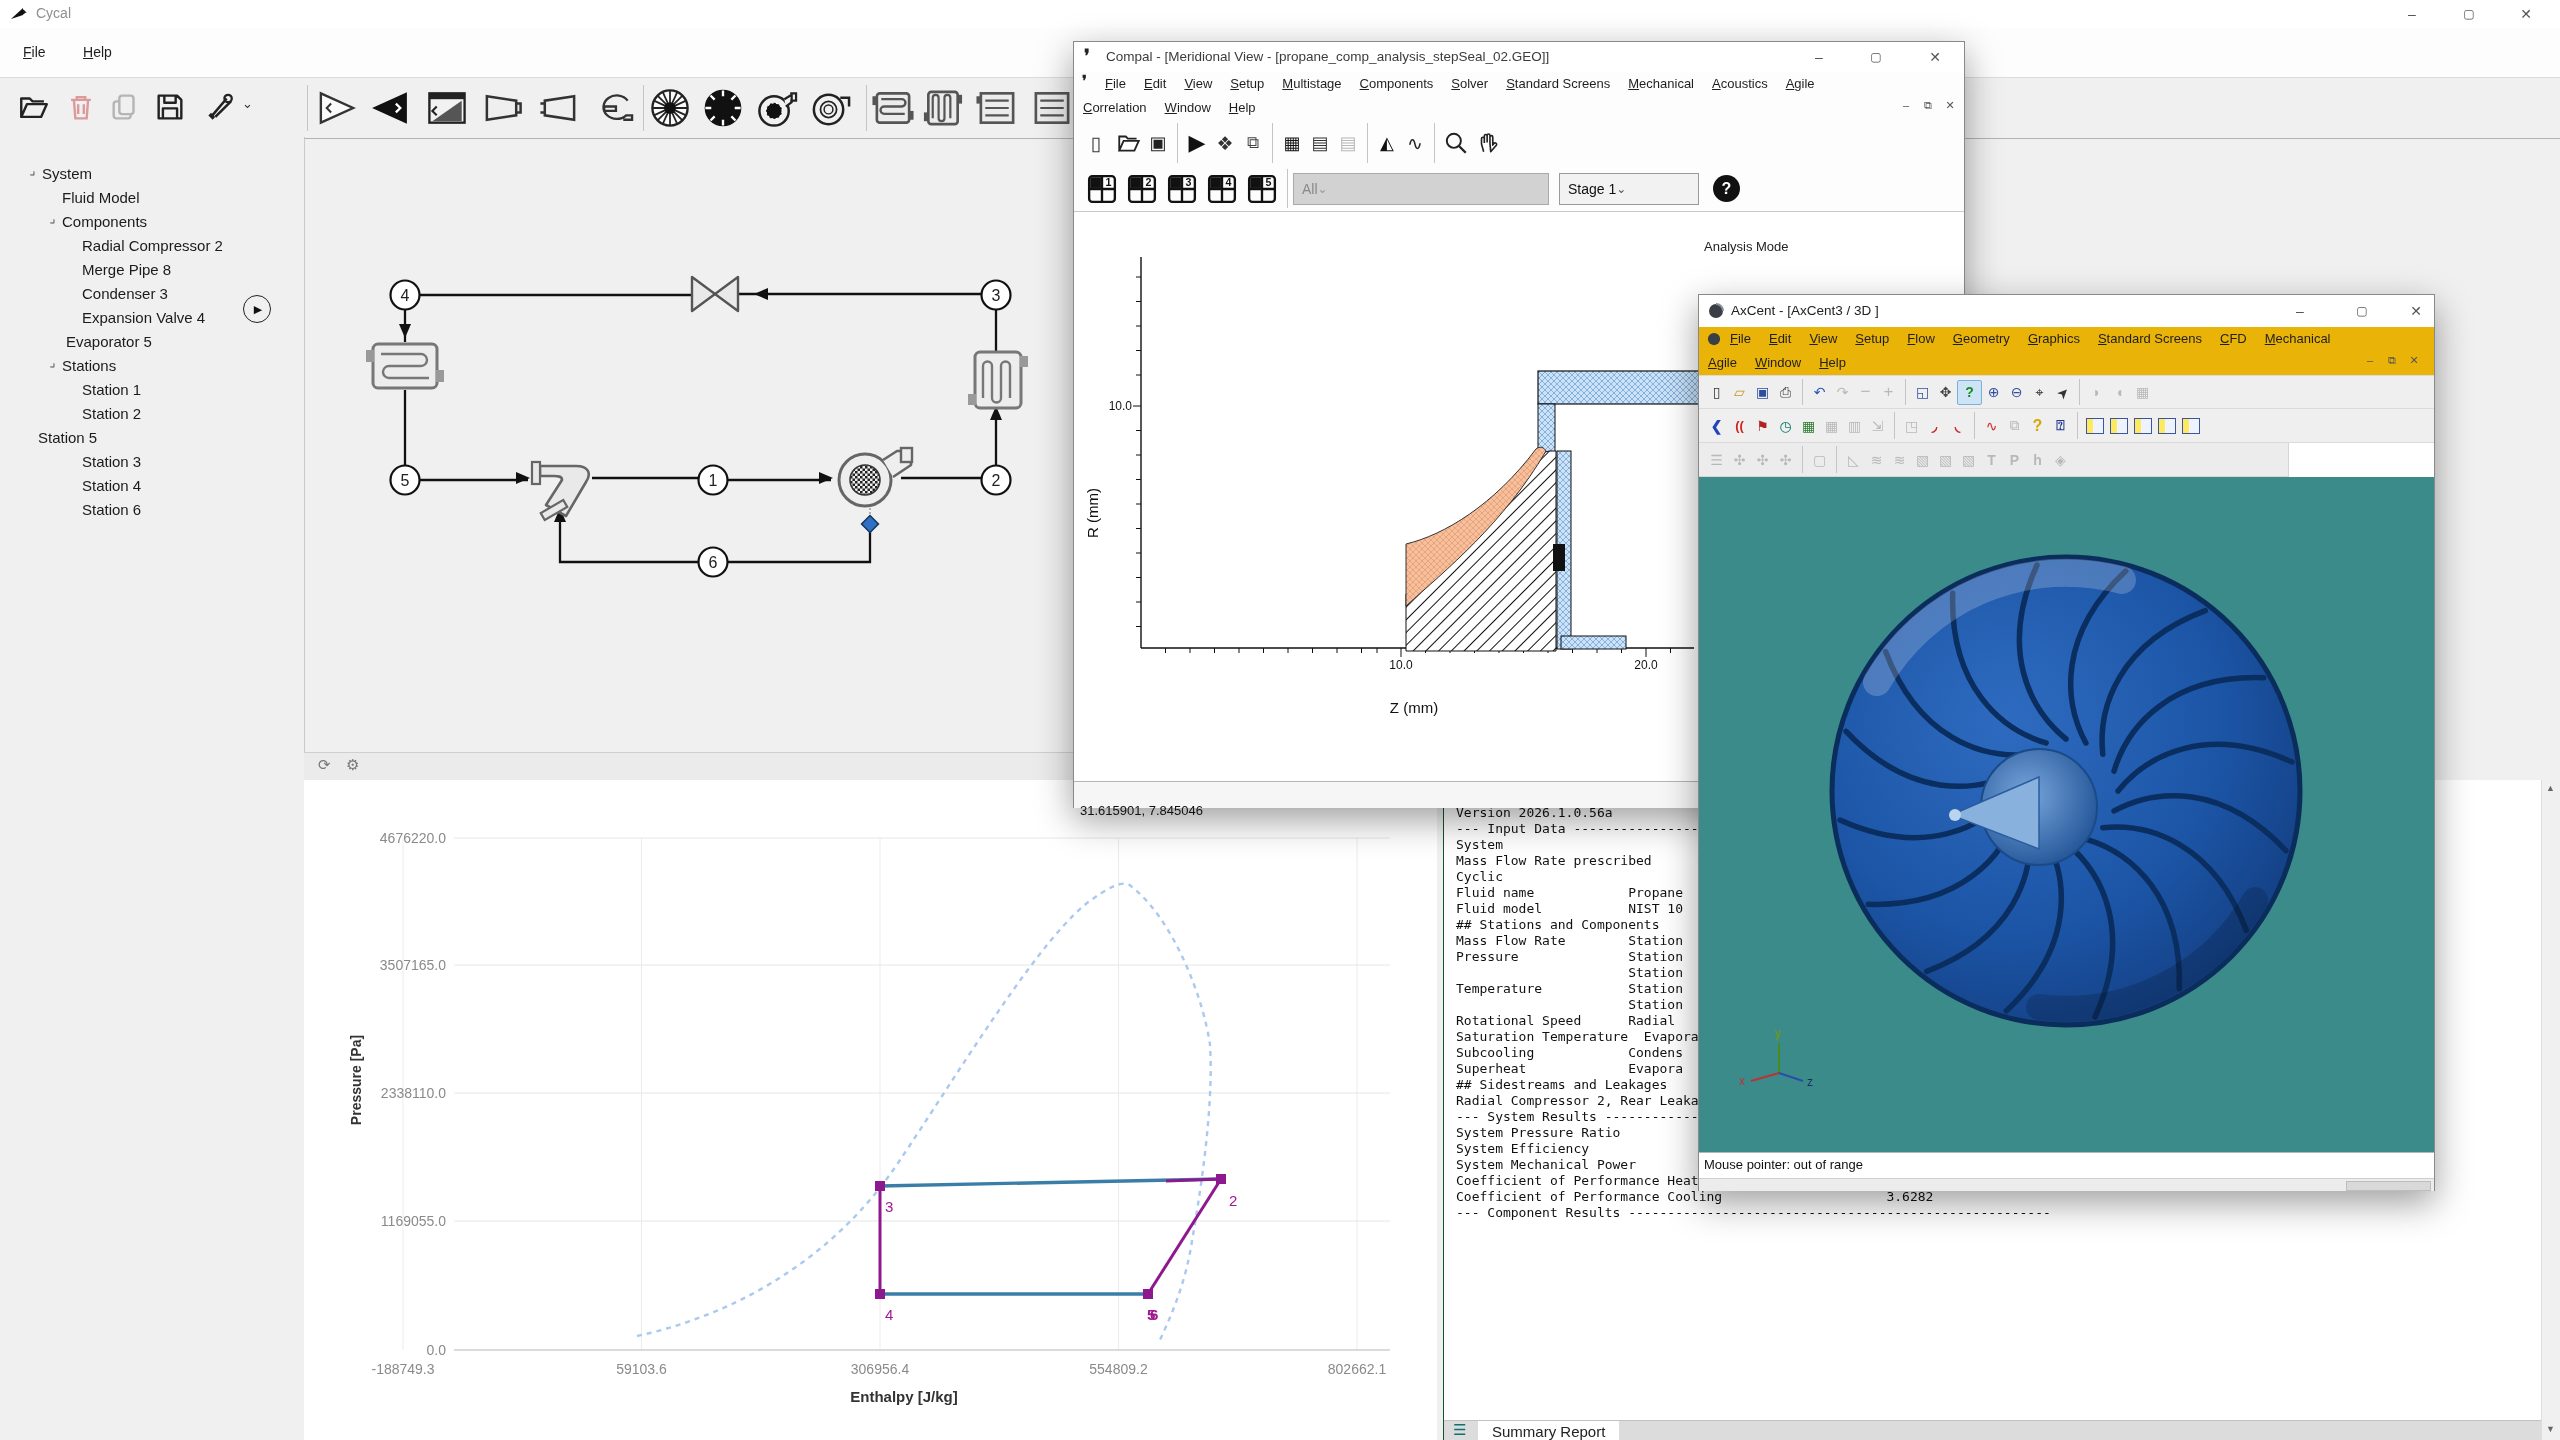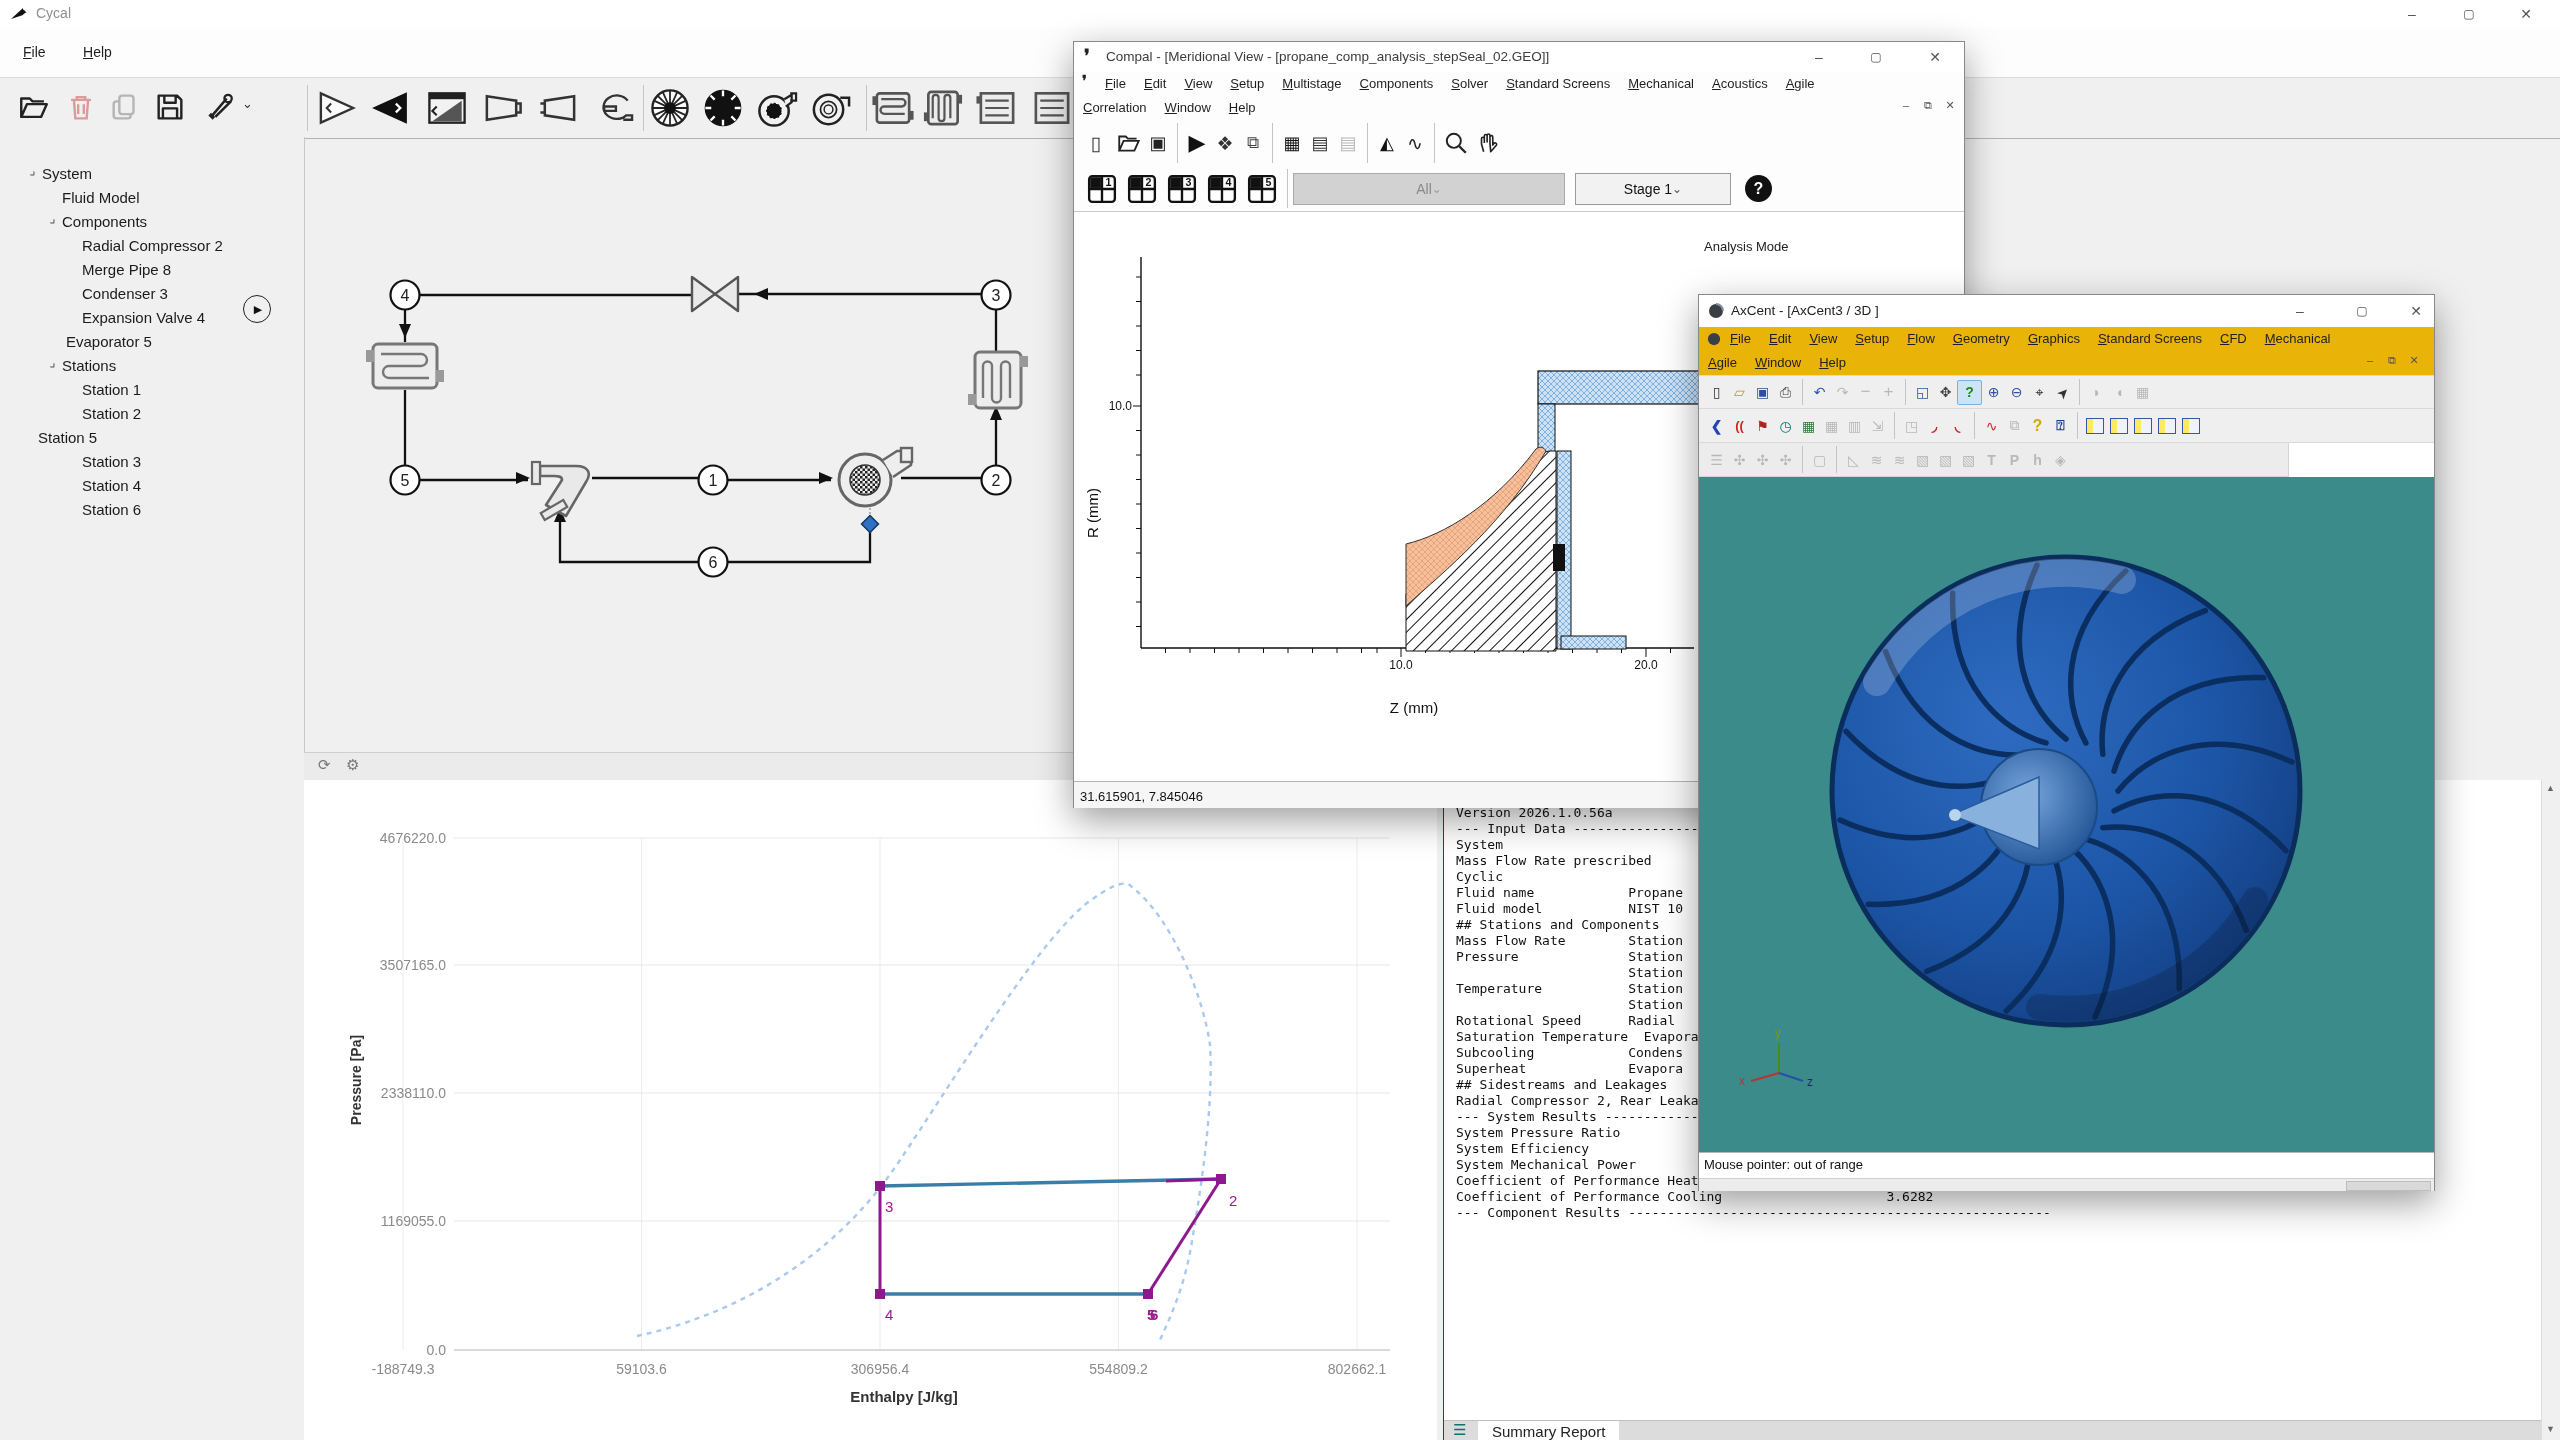--- a/index.html
+++ b/index.html
@@ -8,21 +8,21 @@
   .win{position:absolute;background:#ffffff;border:1px solid #898989;box-shadow:0 12px 34px rgba(0,0,0,.38)}
   .mi{display:inline-block;padding:0 9px;font-size:13px;color:#1f1f1f;line-height:24px}
   .mi::first-letter{text-decoration:underline}
   .wbtn{display:inline-flex;width:46px;height:26px;align-items:center;justify-content:center;color:#555;font-size:14px}
   .ti{display:inline-flex;width:28px;height:28px;align-items:center;justify-content:center;font-size:17px;color:#333}
   .ti2{display:inline-flex;width:23px;height:23px;align-items:center;justify-content:center;font-size:14px}
   .sepv{width:1px;background:#c4c4c4;align-self:stretch;margin:3px 5px}
   .trow{height:24px;display:flex;align-items:center;font-size:15px;color:#1b1b1b}
   .texp{display:inline-block;transform:rotate(45deg);font-size:14px;color:#555;width:16px;text-align:center}
   .rl{white-space:pre;font-family:"DejaVu Sans Mono",monospace;font-size:13px;line-height:16px;color:#111}
-  .combo{display:flex;align-items:center;justify-content:center;border:1px solid #9a9a9a;font-size:14px;padding:0 16px;height:30px}
+  .combo{display:flex;align-items:center;justify-content:flex-start;border:1px solid #9a9a9a;font-size:14px;padding:0 8px;height:30px}
   .chic{display:inline-block;width:16px;height:14px;border:1px solid #3a56a0;background:linear-gradient(90deg,#ffe95e 0 40%,#eef3ff 40%);margin:0 3px}
   .g3{color:#b8b8b8}
   .selico{background:#cde4f7;border:1px solid #7ab0e0;border-radius:2px}
   .rot45{transform:rotate(-45deg)}
 </style>
 </head>
 <body>
 
 <div class="abs" style="left:0;top:0;width:2560px;height:1440px;background:#f0f0f0">
 
@@ -515,21 +515,21 @@
 
       <text x="58" y="197" text-anchor="end" font-size="12" fill="#111" font-family="Liberation Sans, sans-serif">10.0</text>
       <text x="327" y="456" text-anchor="middle" font-size="12" fill="#111" font-family="Liberation Sans, sans-serif">10.0</text>
       <text x="572" y="456" text-anchor="middle" font-size="12" fill="#111" font-family="Liberation Sans, sans-serif">20.0</text>
       <text transform="translate(24,300) rotate(-90)" text-anchor="middle" font-size="15" fill="#111" font-family="Liberation Sans, sans-serif">R (mm)</text>
       <text x="340" y="500" text-anchor="middle" font-size="15" fill="#111" font-family="Liberation Sans, sans-serif">Z (mm)</text>
     </svg>
   </div>
 
   <div class="abs" style="left:0;top:739px;width:890px;height:26px;background:#f6f6f6;border-top:1px solid #b5b5b5">
-    <span class="abs" style="left:6px;top:7px;font-size:13px;color:#111">31.615901, 7.845046</span>
+    <span class="abs" style="left:6px;top:21px;font-size:13px;color:#111">31.615901, 7.845046</span>
   </div>
 </div>
 
 <div class="win" style="left:1698px;top:294px;width:735px;height:895px">
 
   <div class="abs" style="left:0;top:0;width:735px;height:32px;background:#ffffff">
     <svg class="abs" style="left:9px;top:8px" width="16" height="16" viewBox="0 0 16 16">
         <circle cx="8" cy="8" r="7" fill="#3a3f46"></circle>
         <path d="M8 1 A7 7 0 0 1 15 8" stroke="#8a9099" stroke-width="2" fill="none"></path>
       </svg>

